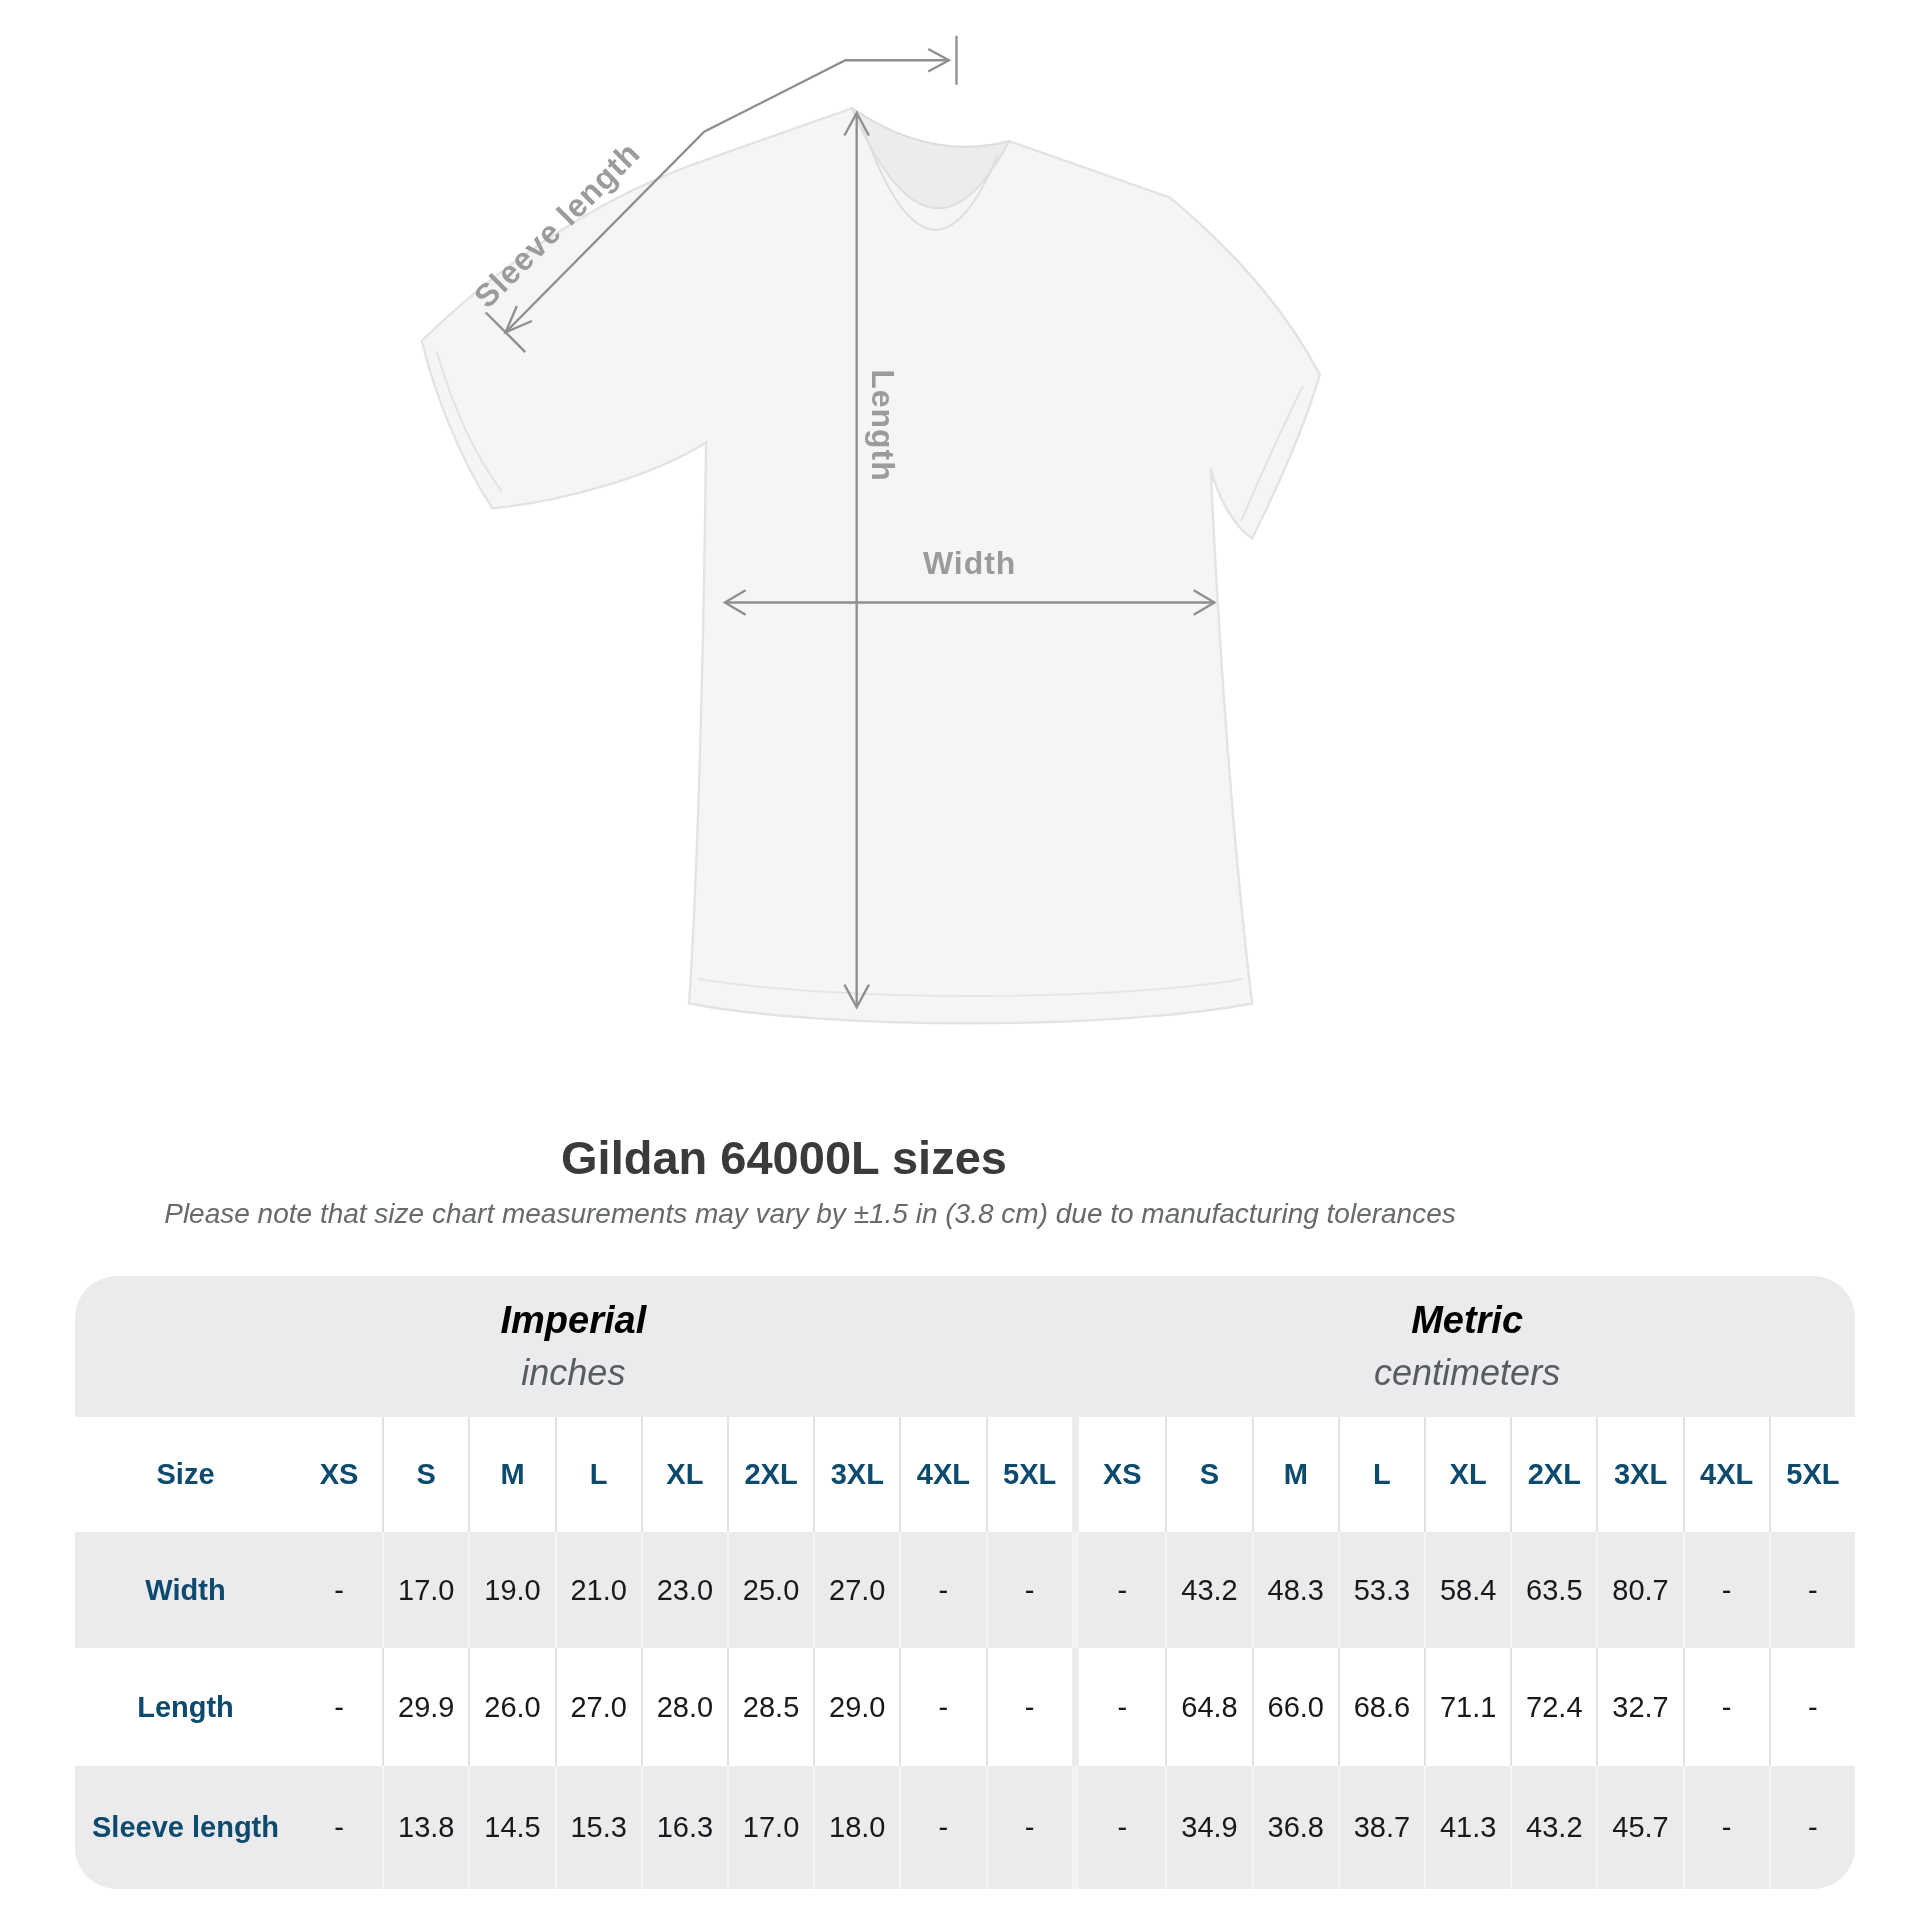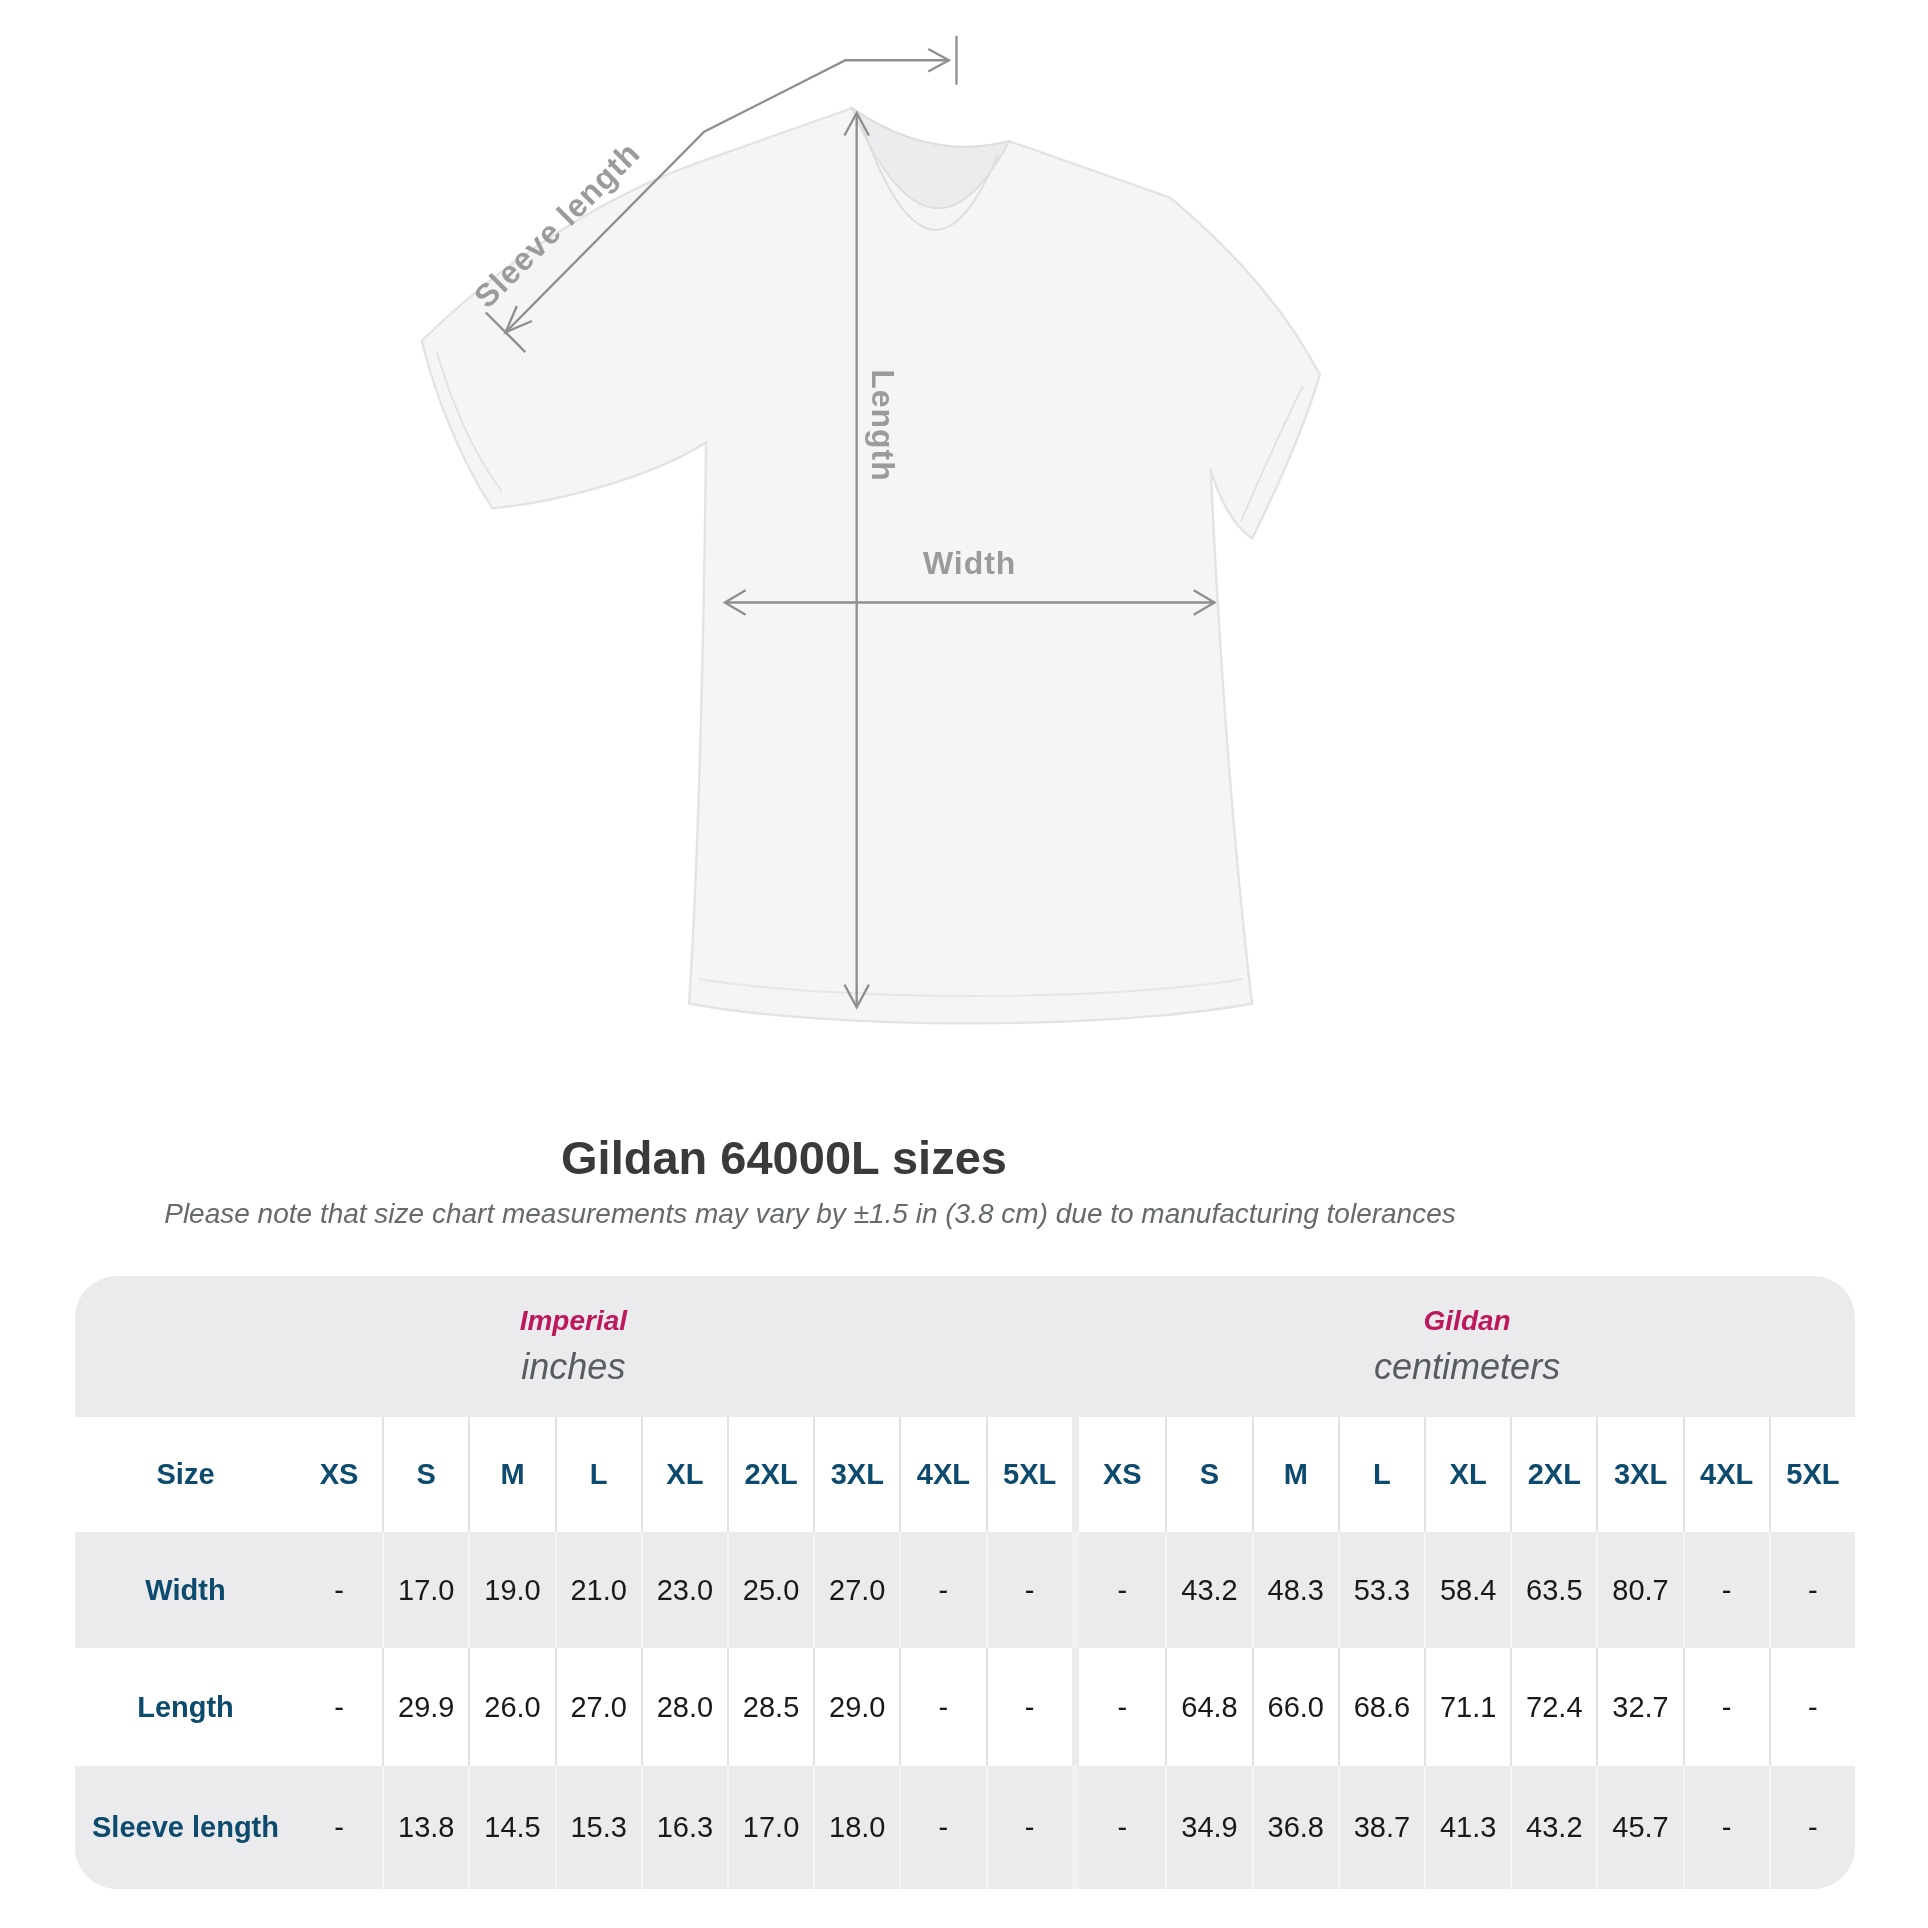--- a/index.html
+++ b/index.html
@@ -25,21 +25,21 @@
               grid-template-rows:141px 115px 116px 118px 123px;}
   .c{display:flex;align-items:center;justify-content:center;}
   .w{background:#ffffff;}
   .g{background:#ebebed;}
   .sw{border-left:2.8px solid #e2e2e4;}
   .sg{border-left:2.8px solid #f5f5f7;}
   .spacer-g{background:#f2f2f4;}
   .unit-head{grid-column:1 / span 10;display:flex;flex-direction:column;align-items:center;
              justify-content:center;gap:9.4px;}
   .unit-head.metric{grid-column:12 / span 9;}
-  .uh-name{font-size:28px;font-weight:700;font-style:italic;color:#be185d;}
+  .uh-name{font-size:38px;font-weight:700;font-style:italic;color:#000000;}
   .uh-unit{font-size:36px;font-style:italic;color:#565c60;}
   .hd{font-size:29px;font-weight:700;color:#0c4a6e;}
   .val{font-size:29px;color:#17191b;}
 </style>
 </head>
 <body>
 
 <div class="page">
 
   <svg class="diagram-svg" width="1928" height="1092" viewBox="0 0 2048 1160">
@@ -88,21 +88,21 @@
   <div class="chart-title">Gildan 64000L sizes</div>
   <div class="chart-subtitle">Please note that size chart measurements may vary by ±1.5 in (3.8 cm) due to manufacturing tolerances</div>
 
   <div class="size-table">
 
     <div class="unit-head imperial">
       <div class="uh-name">Imperial</div>
       <div class="uh-unit">inches</div>
     </div>
     <div class="unit-head metric">
-      <div class="uh-name">Gildan</div>
+      <div class="uh-name">Metric</div>
       <div class="uh-unit">centimeters</div>
     </div>
 
     <div class="c w hd">Size</div>
     <div class="c w hd">XS</div>
     <div class="c w hd sw">S</div>
     <div class="c w hd sw">M</div>
     <div class="c w hd sw">L</div>
     <div class="c w hd sw">XL</div>
     <div class="c w hd sw">2XL</div>

